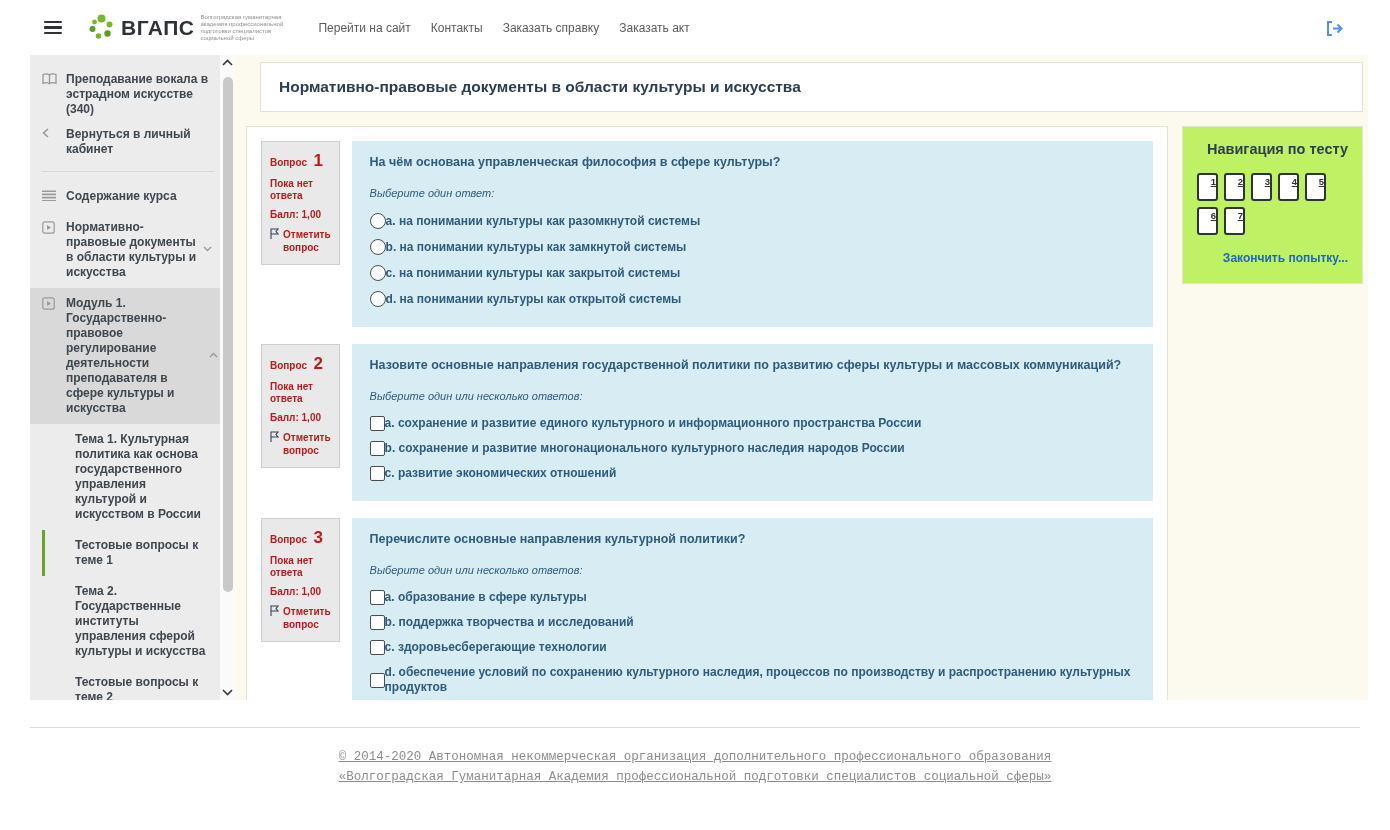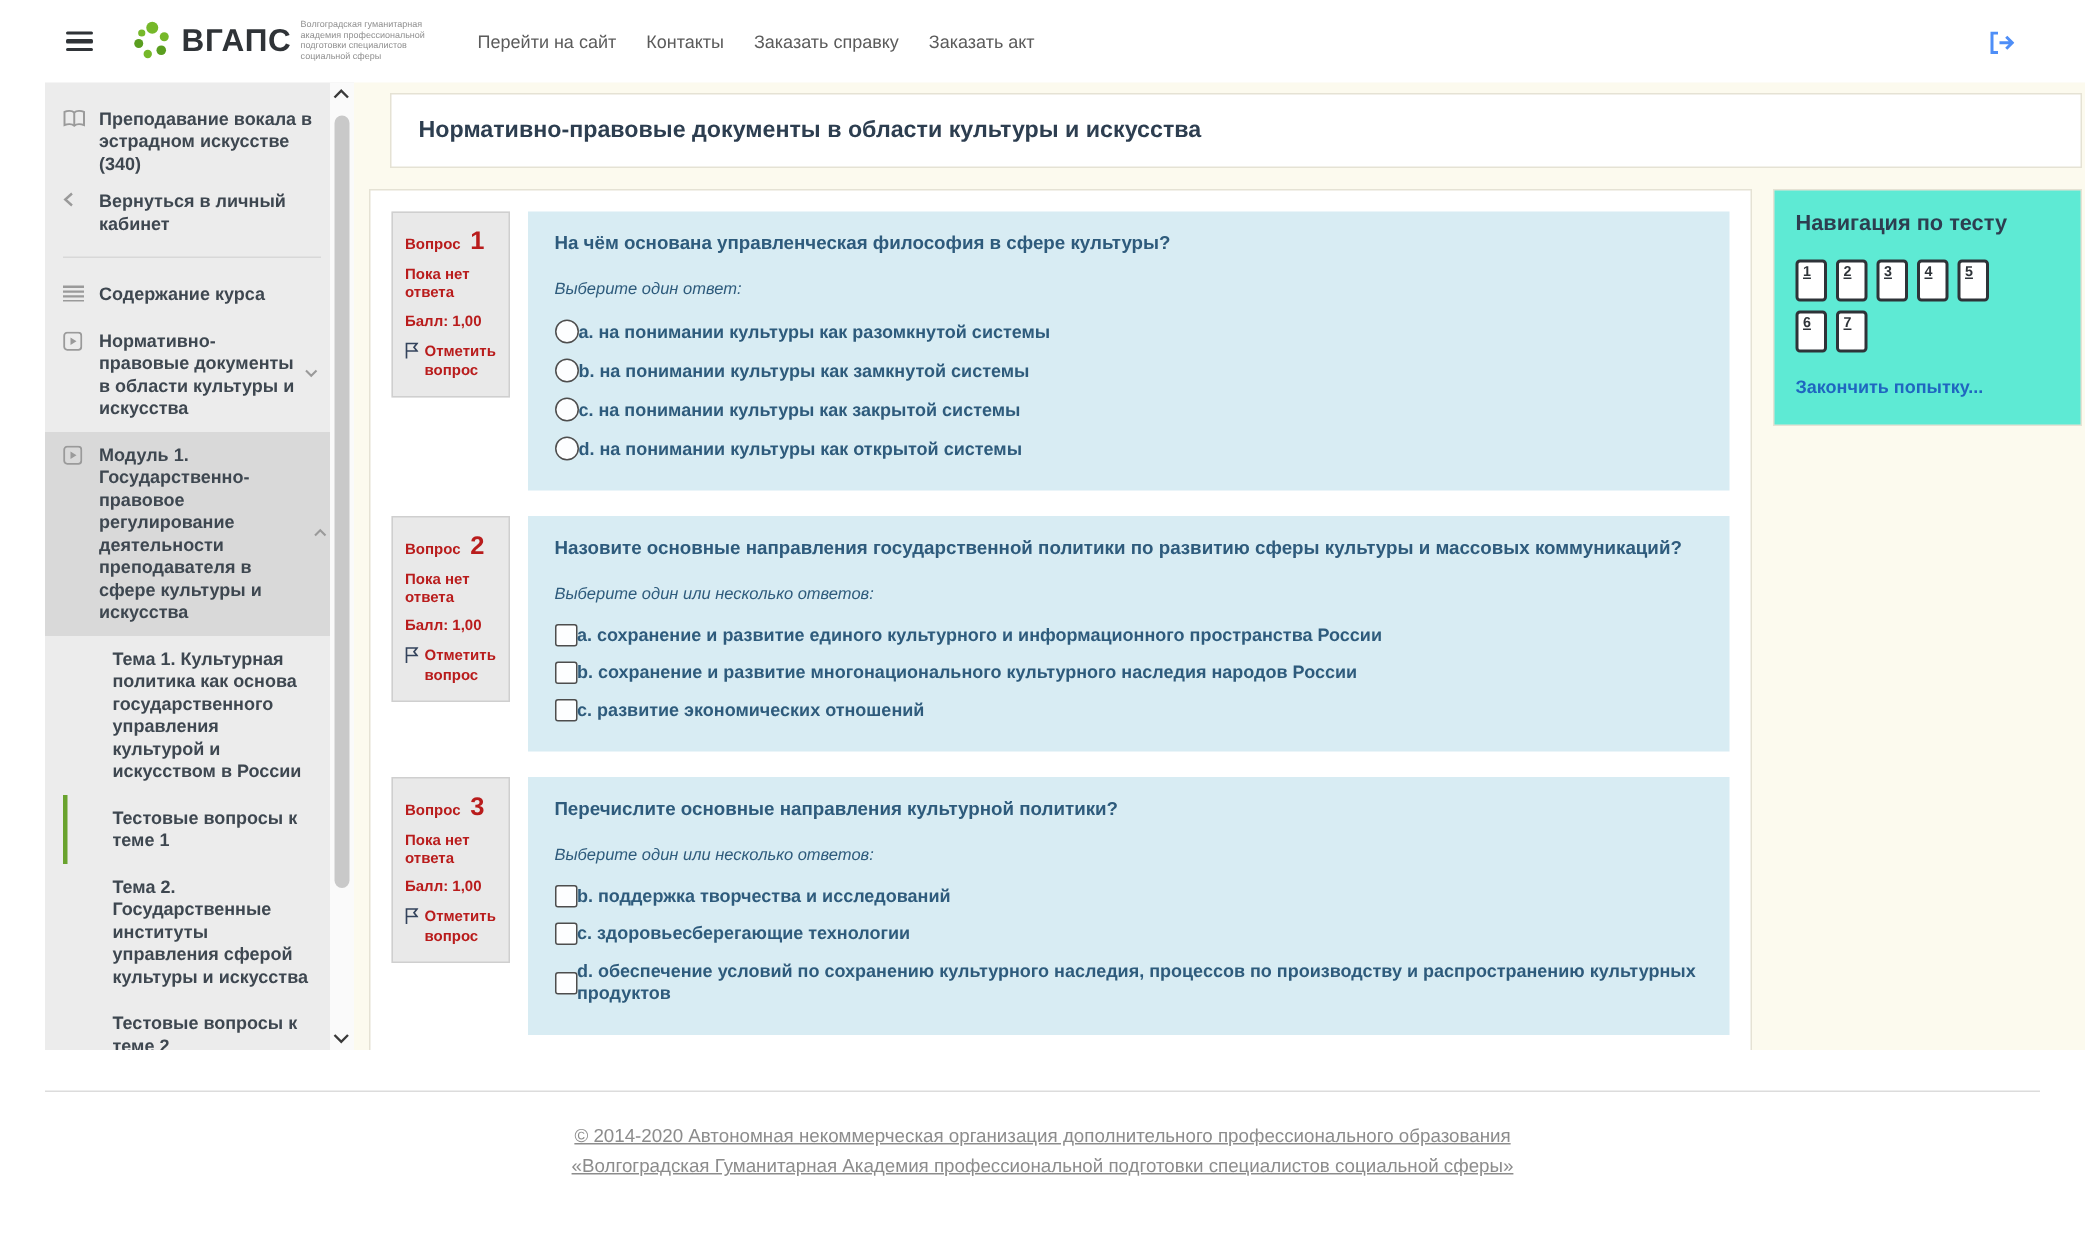--- a/index.html
+++ b/index.html
@@ -54,31 +54,31 @@
   .qflag { font-size:10px; font-weight:bold; line-height:13px; cursor:pointer; display:flex; gap:4px; }
   .qbody { flex:1; background:#d8ecf3; padding:13px 18px 15px; }
   .qtext { font-size:12.5px; font-weight:bold; color:#2e5b7c; margin-bottom:17px; line-height:16px; }
   .qprompt { font-size:11px; font-style:italic; color:#2e5b7c; margin-bottom:9px; }
   .opt { display:flex; align-items:center; padding:5px 0; cursor:pointer; }
   .radio { width:16px; height:16px; border:1.5px solid #4d4d4d; border-radius:50%; background:#fdfeff; flex:0 0 16px; }
   .cbox { width:15px; height:15px; border:1.5px solid #4d4d4d; border-radius:2px; background:#fdfeff; flex:0 0 15px; }
   .opt-text { font-size:12px; font-weight:bold; color:#2e5b7c; line-height:15px; }
 
   
-  .quiznav-card { width:206px; margin-left:14px; background:#5eead4; border:1px solid #e5e2d4; padding:14px 14px 18px; }
+  .quiznav-card { width:181px; margin-left:14px; background:#bef264; border:1px solid #e5e2d4; padding:14px 14px 18px;text-align:right; }
   .quiznav-card h2 { font-size:14.5px; font-weight:bold; color:#2d3e50; margin-bottom:16px; }
   .qn-grid { display:flex; flex-wrap:wrap; gap:6px; width:130px; }
   .qn-box { width:21px; height:28px; border:2px solid #2e3338; border-radius:3px; background:#fff; font-size:9.5px; font-weight:bold; color:#2e3338; padding:1px 0 0 3px; cursor:pointer; text-decoration:underline; }
   .finish-link { display:block; margin-top:16px; font-size:12px; font-weight:600; color:#1f66c0; text-decoration:none; cursor:pointer; }
 
   
   .footer { position:absolute; top:700px; left:0; width:1390px; height:130px; background:#fff; }
   .footer-sep { position:absolute; top:27px; left:30px; right:30px; border-top:1px solid #dcdcdc; }
   .footer-text { position:absolute; top:47px; width:100%; text-align:center; }
-  .footer-text a { display:block; font-size:12.5px; color:#8c8c8c; text-decoration:underline; line-height:20px; cursor:pointer; }
+  .footer-text a { display:block; font-size:12.5px; color:#8c8c8c; text-decoration:underline; line-height:20px; cursor:pointer;font-family:Liberation Mono, monospace; }
 
   svg { display:block; }
 </style>
 </head>
 <body>
 
 <div class="header">
   <div class="burger">
       <span></span>
       <span></span>
@@ -295,20 +295,24 @@
                   </svg>
               </span>
               <span>Отметить вопрос</span>
             </div>
           </div>
           <div class="qbody">
             <p class="qtext">Перечислите основные направления культурной политики?</p>
             <p class="qprompt">Выберите один или несколько ответов:</p>
             <div class="opt">
               <span class="cbox"></span>
+              <span class="opt-text">a. образование в сфере культуры</span>
+            </div>
+            <div class="opt">
+              <span class="cbox"></span>
               <span class="opt-text">b. поддержка творчества и исследований</span>
             </div>
             <div class="opt">
               <span class="cbox"></span>
               <span class="opt-text">c. здоровьесберегающие технологии</span>
             </div>
             <div class="opt">
               <span class="cbox"></span>
               <span class="opt-text">d. обеспечение условий по сохранению культурного наследия, процессов по производству и распространению культурных продуктов</span>
             </div>

